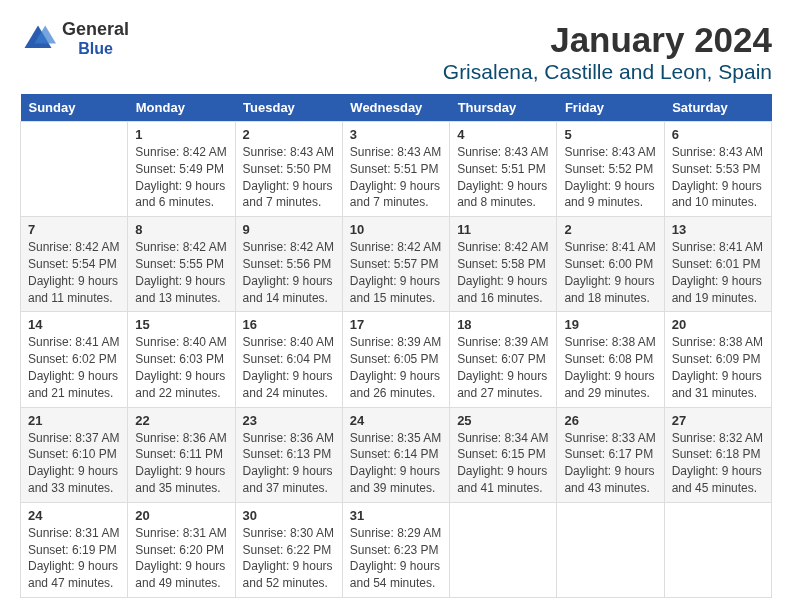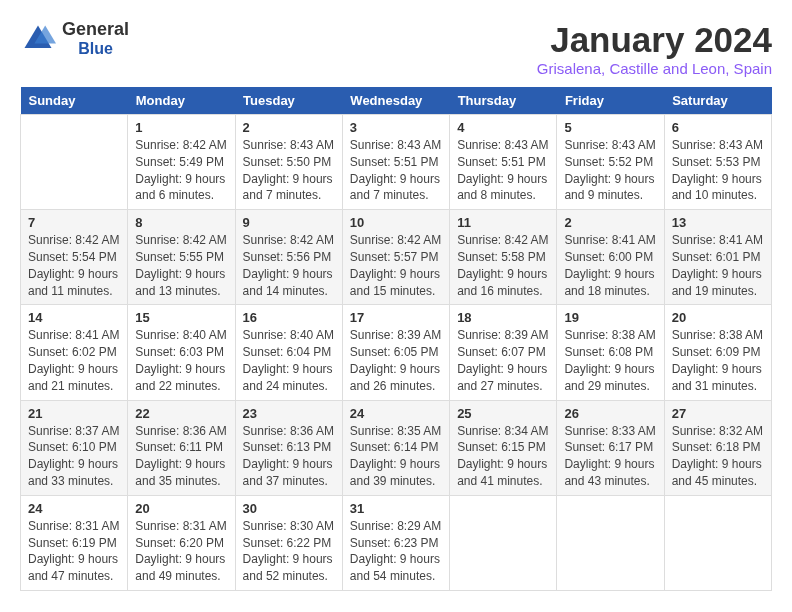--- a/index.html
+++ b/index.html
@@ -43,22 +43,22 @@
     }
     .title-area {
       text-align: right;
     }
     .main-title {
       font-size: 35px;
       font-weight: bold;
       color: #333;
     }
     .subtitle {
-      font-size: 15px;
-      color: #8b5cf6;
+      font-size: 21px;
+      color: #0c4a6e;
     }
     table {
       width: 100%;
       border-collapse: collapse;
       font-size: 11px;
       border-radius: 7px;
     }
     th {
       background-color: #2a5db0;
       color: #fff;

